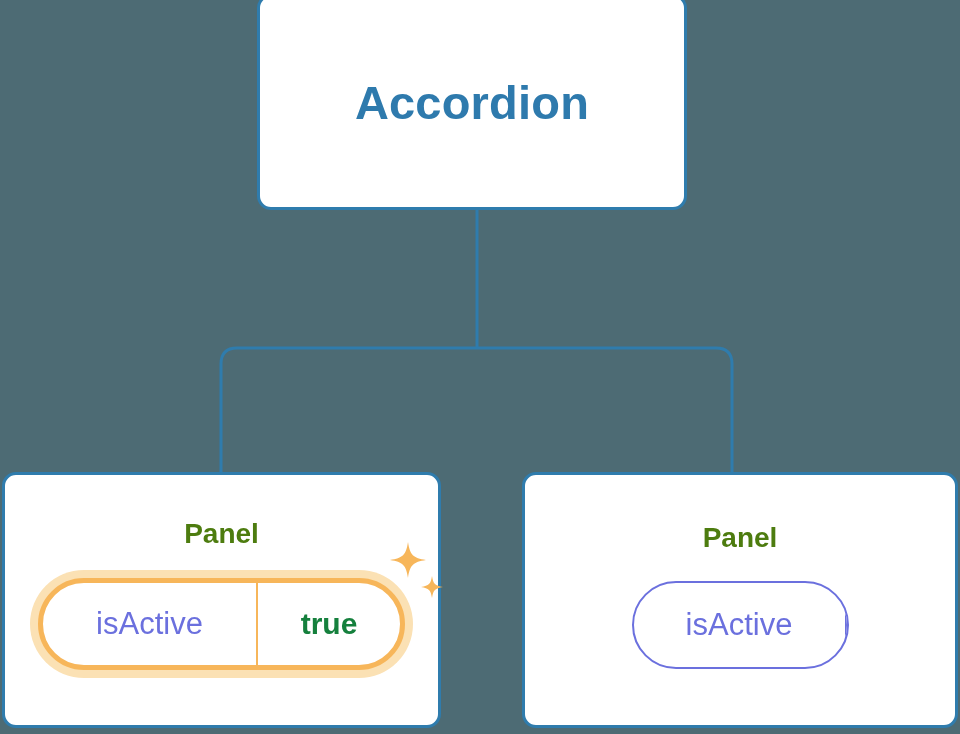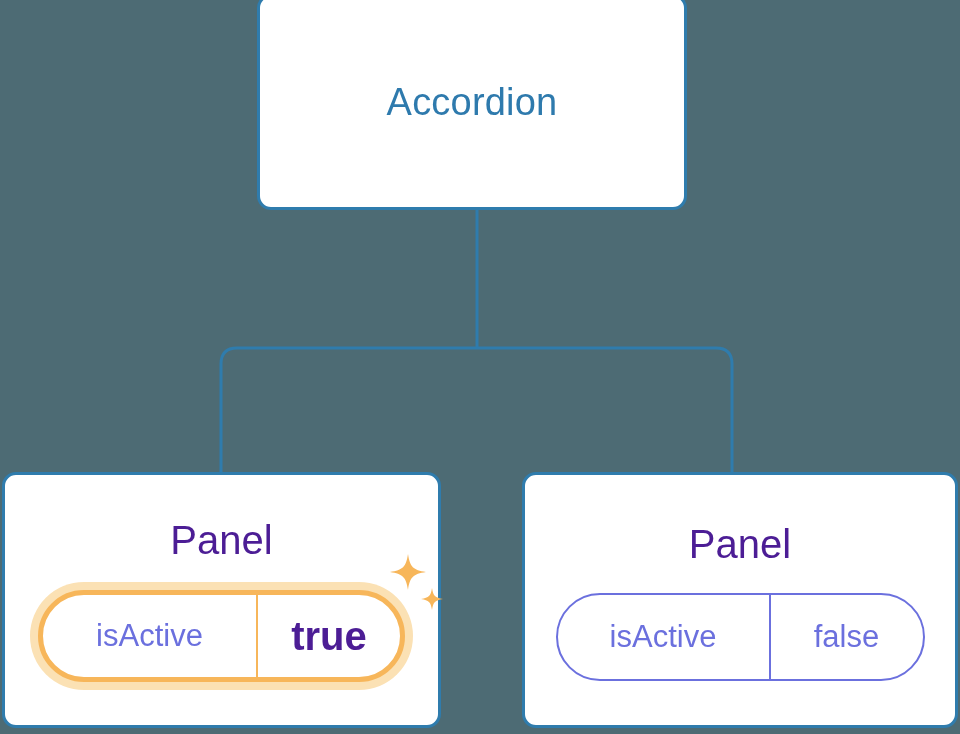--- a/index.html
+++ b/index.html
@@ -44,22 +44,22 @@
     left: 257px;
     top: -6px;
     width: 430px;
     height: 216px;
     display: flex;
     align-items: center;
     justify-content: center;
   }
   .node-title-root {
     color: #2e7aad;
-    font-size: 38px;
-    font-weight: 400;
+    font-size: 47px;
+    font-weight: 700;
     letter-spacing: 0.2px;
     line-height: 1;
   }
 
   .node-panel {
     display: flex;
     flex-direction: column;
     align-items: center;
   }
   .node-panel-left {
@@ -68,23 +68,23 @@
     width: 439px;
     height: 256px;
   }
   .node-panel-right {
     left: 522px;
     top: 472px;
     width: 436px;
     height: 256px;
   }
   .node-title-panel {
-    color: #4c1d95;
-    font-size: 40px;
-    font-weight: 400;
+    color: #4d7c0f;
+    font-size: 28px;
+    font-weight: 700;
     line-height: 1;
   }
   .node-panel-left .node-title-panel { margin-top: 45px; }
   .node-panel-right .node-title-panel { margin-top: 49px; }
 
   
   .pill-wrap {
     position: relative;
     display: flex;
     align-items: flex-end;
@@ -144,23 +144,23 @@
     box-sizing: border-box;
   }
   .pill-hl .pill-key {
     width: 215px;
     font-size: 31px;
     color: #6b70de;
     border-right: 2px solid #f7b65a;
   }
   .pill-hl .pill-val {
     width: 142px;
-    font-size: 40px;
+    font-size: 30px;
     font-weight: bold;
-    color: #4c1d95;
+    color: #15803d;
   }
 
   
   .sparkles {
     position: absolute;
     right: -34px;
     top: -28px;
     width: 60px;
     height: 66px;
     pointer-events: none;
@@ -199,18 +199,17 @@
       </div>
     </div>
   </div>
 
   <div class="node node-panel node-panel-right">
     <div class="node-title-panel">Panel</div>
 
     <div class="pill-wrap">
       <div class="pill pill-plain">
         <div class="pill-cell pill-key">isActive</div>
-        <div class="pill-cell pill-val">false</div>
       </div>
     </div>
   </div>
 
 </div>
 
 </body></html>

